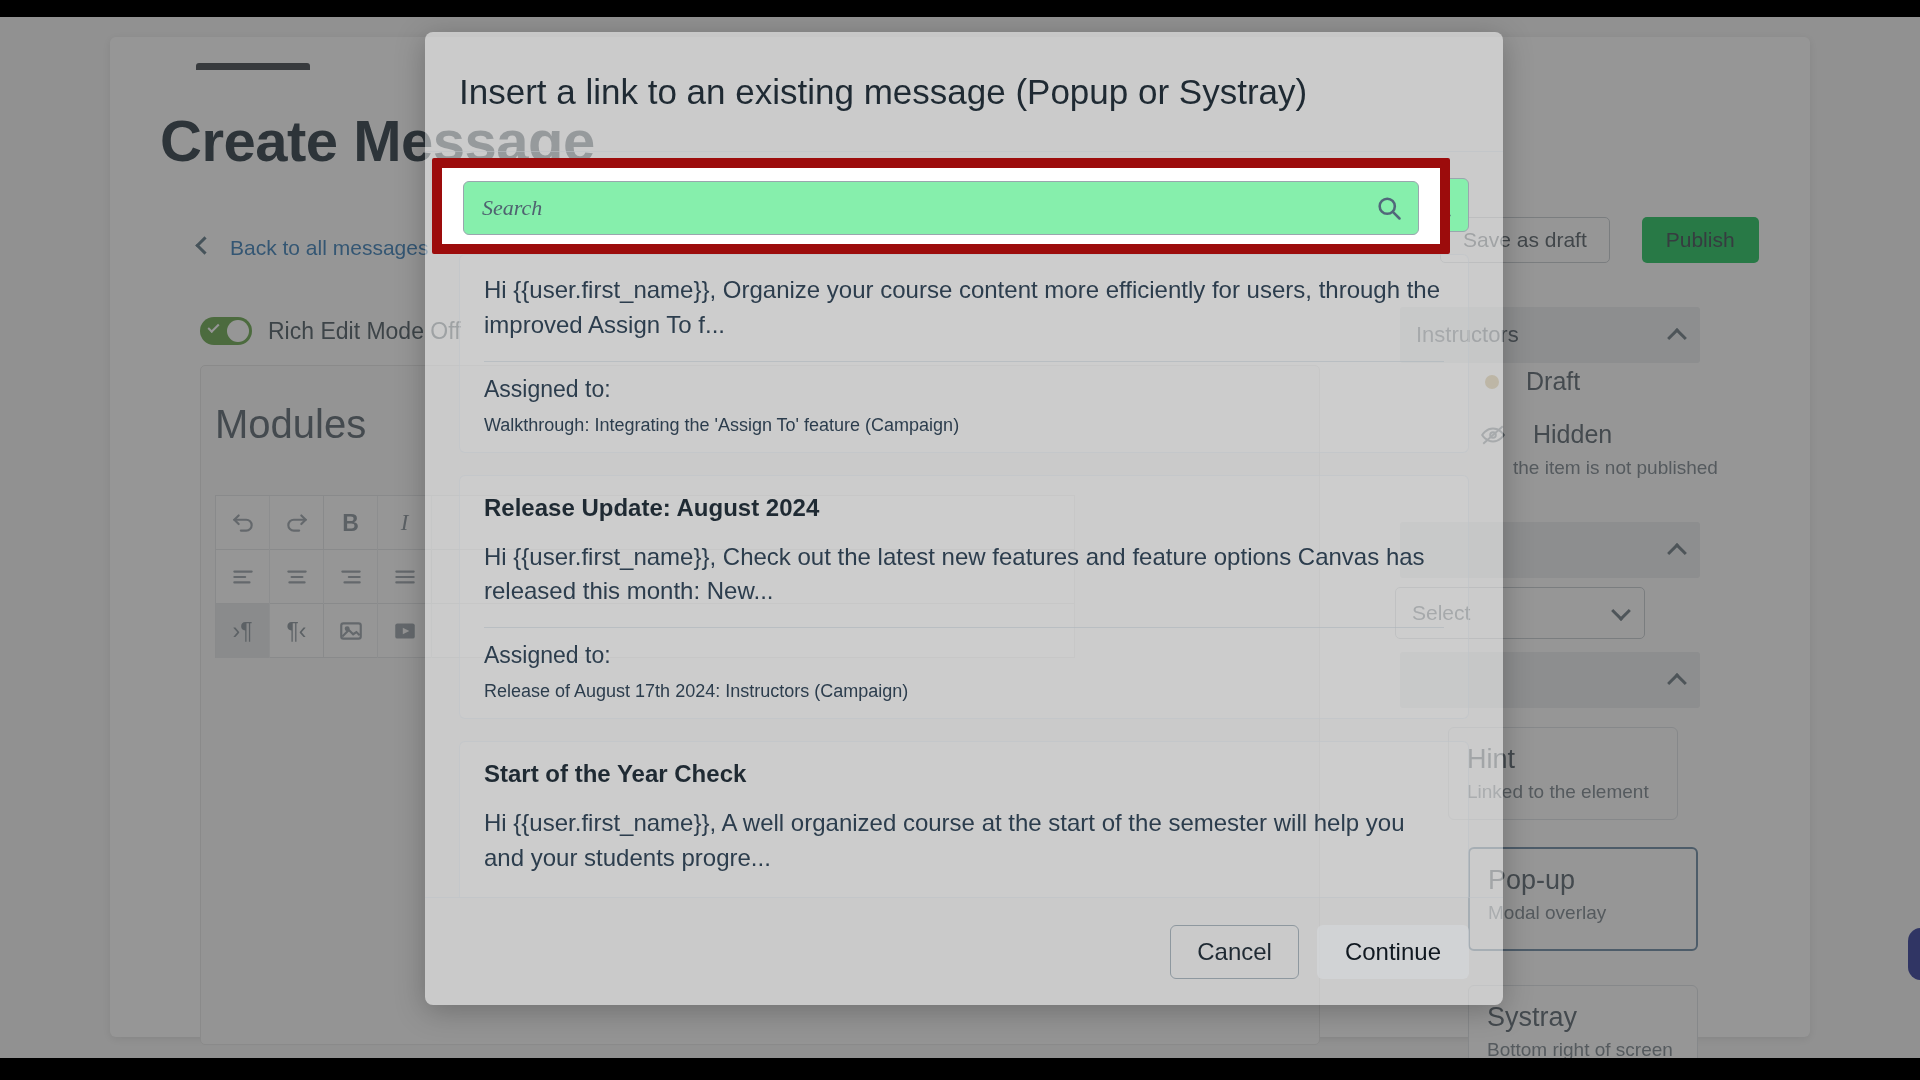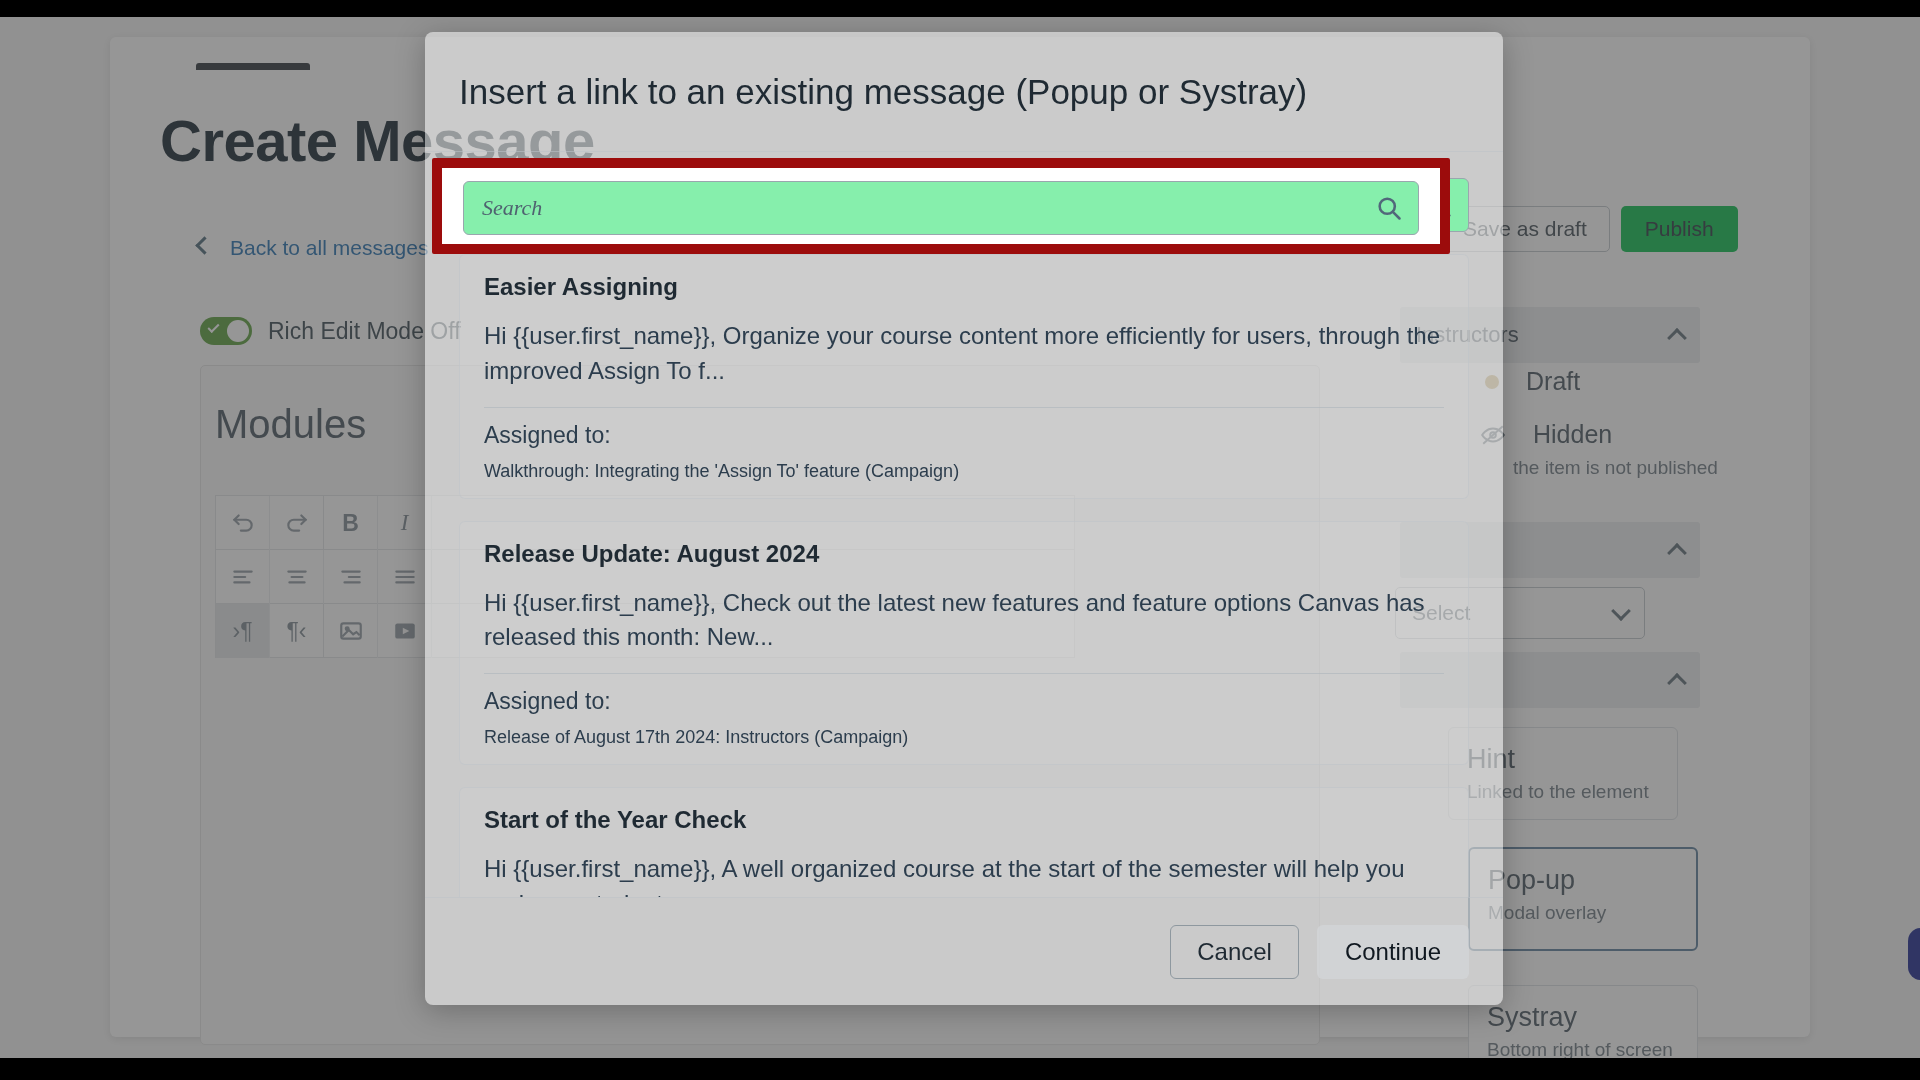--- a/index.html
+++ b/index.html
@@ -78,21 +78,21 @@
   .rce-btn.sep { border-right: 1px solid #e4e6e8; }
   .rce-btn svg { display: block; }
   .rce-txt { font-size: 23px; color: #8b959d; }
   .rce-txt.b { font-weight: 700; }
   .rce-txt.i { font-style: italic; font-family: "Liberation Serif", serif; }
 
   .learn-more {
     position: absolute; left: 215px; top: 660px;
     font-size: 21px; color: #8a959d; white-space: nowrap;
   }
-  .rail-actions { position: absolute; left: 1440px; top: 189px; display: flex; gap: 11px; }
+  .rail-actions { position: absolute; left: 1440px; top: 200px; display: flex; gap: 32px; }
   .btn-ghost {
     padding: 10px 22px; border: 1px solid #c7cdd1; border-radius: 5px;
     background: #fff; color: #555f66; font-size: 21px; white-space: nowrap;
   }
   .btn-solid {
     padding: 11px 24px; border-radius: 5px; background: #22c55e;
     color: #3e4a52; font-size: 21px; white-space: nowrap; border: none;
   }
 
   .rail-sec-head {
@@ -354,21 +354,20 @@
             <circle cx="10.5" cy="10.5" r="6.5"></circle>
               <line x1="15.5" y1="15.5" x2="21" y2="21"></line>
           </svg>
         </span>
       </div>
     </div>
 
     <div class="modal-list">
 
       <div class="msg-card">
-        <div class="msg-title">Easier Assigning</div>
         <div class="msg-body">Hi {{user.first_name}}, Organize your course content more efficiently for users, through the improved Assign To f...</div>
         <div class="msg-div"></div>
         <div class="msg-assigned-label">Assigned to:</div>
         <div class="msg-assigned-val">Walkthrough: Integrating the 'Assign To' feature (Campaign)</div>
       </div>
 
       <div class="msg-card">
         <div class="msg-title">Release Update: August 2024</div>
         <div class="msg-body">Hi {{user.first_name}}, Check out the latest new features and feature options Canvas has released this month: New...</div>
         <div class="msg-div"></div>

